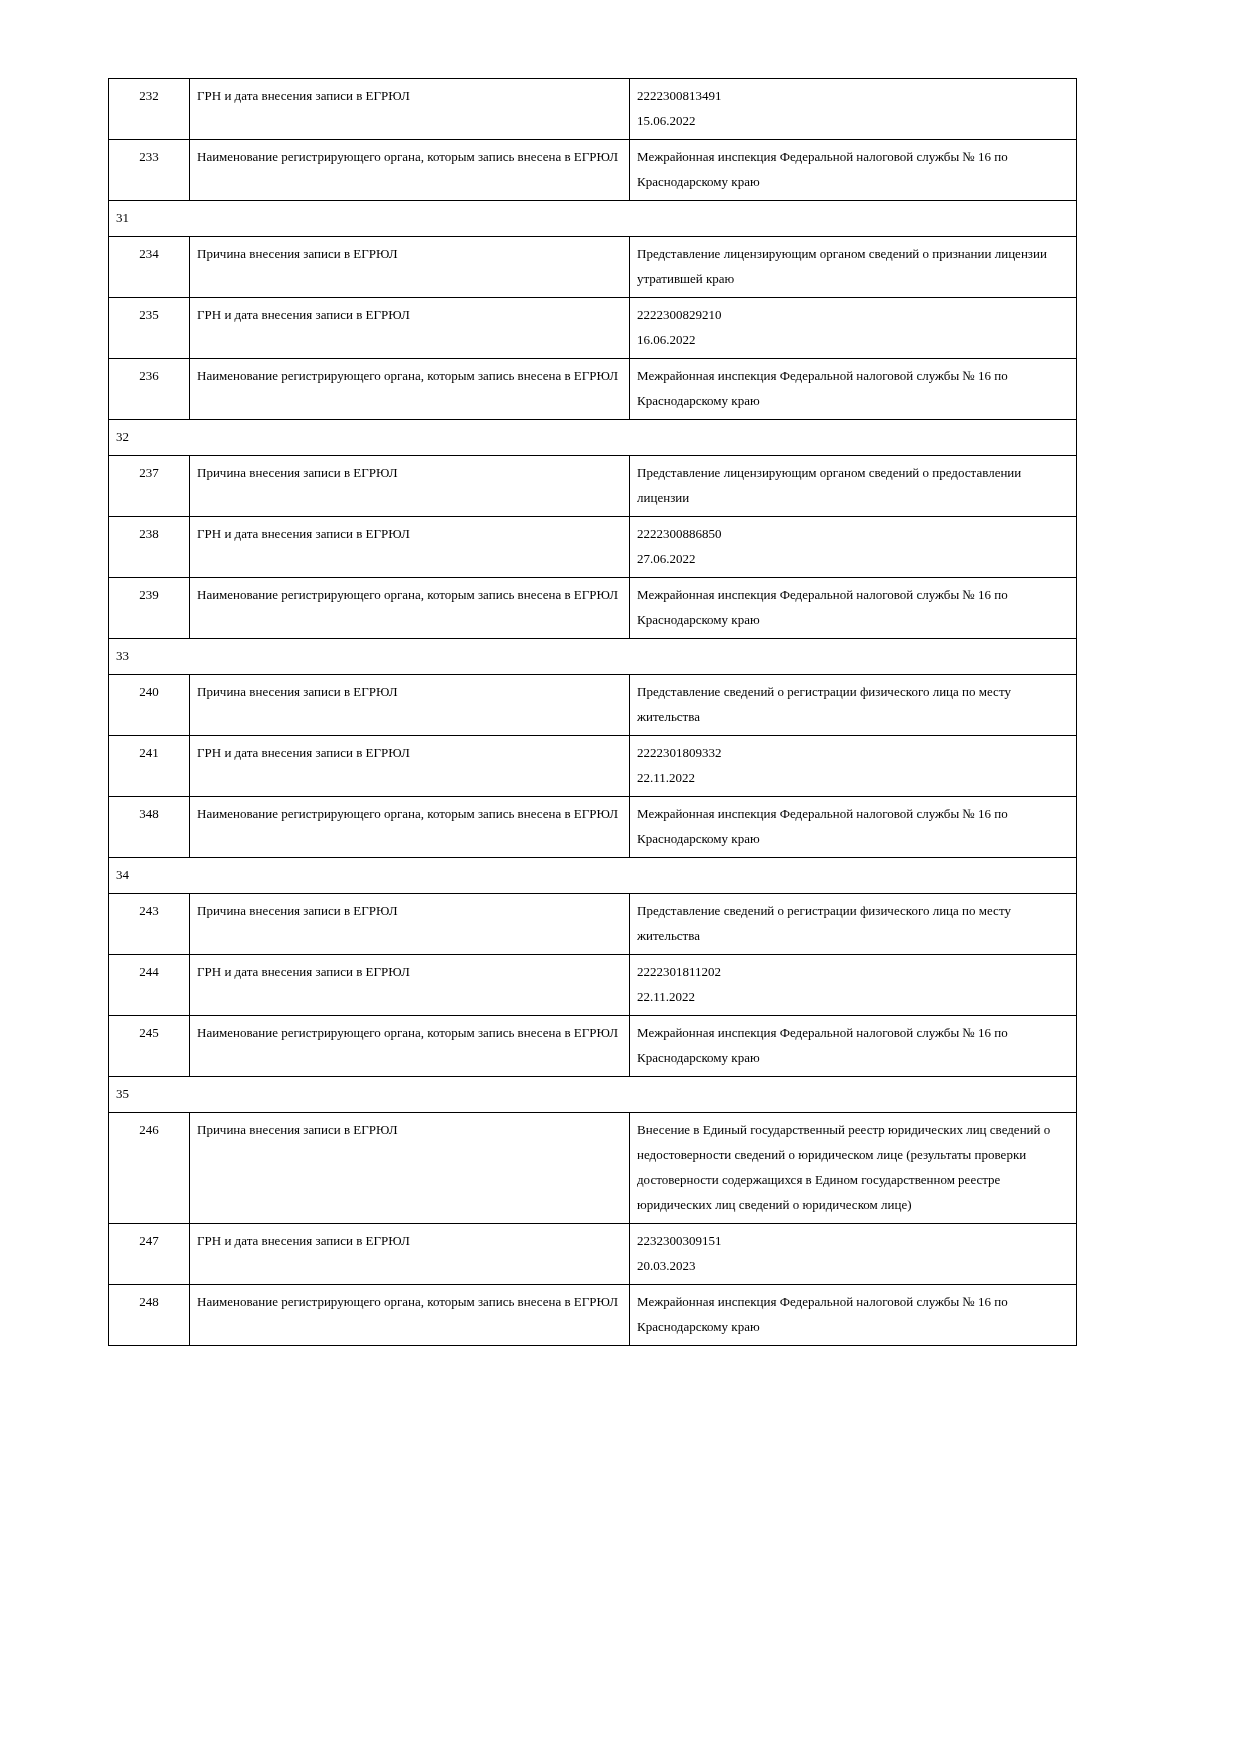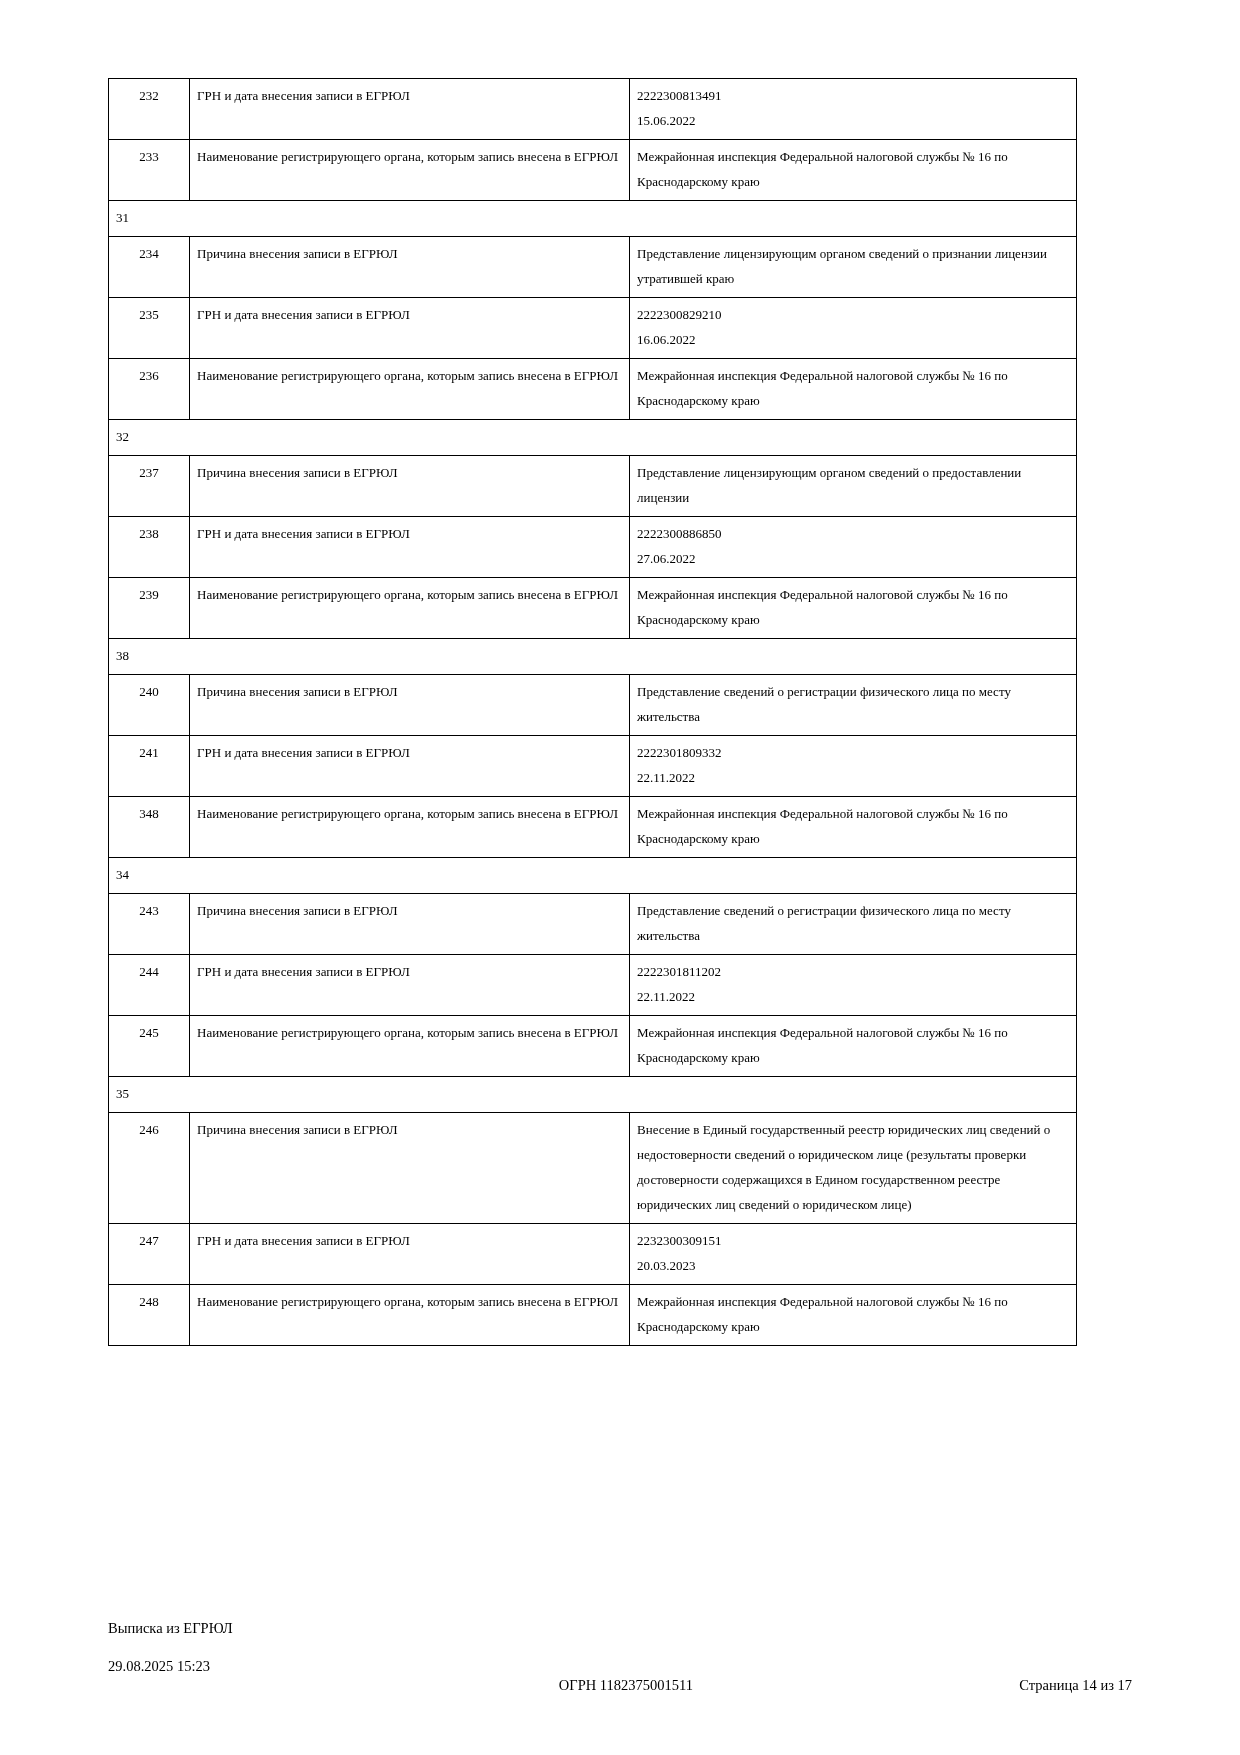--- a/index.html
+++ b/index.html
@@ -137,21 +137,21 @@
             <span class="vline">2222300886850</span>
             <span class="vline">27.06.2022</span>
           </td>
         </tr>
         <tr>
           <td class="num">239</td>
           <td class="label">Наименование регистрирующего органа, которым запись внесена в ЕГРЮЛ</td>
           <td class="value">Межрайонная инспекция Федеральной налоговой службы № 16 по Краснодарскому краю</td>
         </tr>
         <tr>
-          <td class="section" colspan="3">38</td>
+          <td class="section" colspan="3">33</td>
         </tr>
         <tr>
           <td class="num">240</td>
           <td class="label">Причина внесения записи в ЕГРЮЛ</td>
           <td class="value">Представление сведений о регистрации физического лица по месту жительства</td>
         </tr>
         <tr>
           <td class="num">241</td>
           <td class="label">ГРН и дата внесения записи в ЕГРЮЛ</td>
           <td class="value">
@@ -202,24 +202,14 @@
           </td>
         </tr>
         <tr>
           <td class="num">248</td>
           <td class="label">Наименование регистрирующего органа, которым запись внесена в ЕГРЮЛ</td>
           <td class="value">Межрайонная инспекция Федеральной налоговой службы № 16 по Краснодарскому краю</td>
         </tr>
       </tbody>
   </table>
 
-  <div class="footer">
-    <div class="footer-row">
-      <div class="footer-left">
-        <div>Выписка из ЕГРЮЛ</div>
-        <div>29.08.2025 15:23</div>
-      </div>
-      <div class="footer-center">ОГРН 1182375001511</div>
-      <div class="footer-right">Страница 14 из 17</div>
-    </div>
-  </div>
 
 </div>
 
 </body></html>

